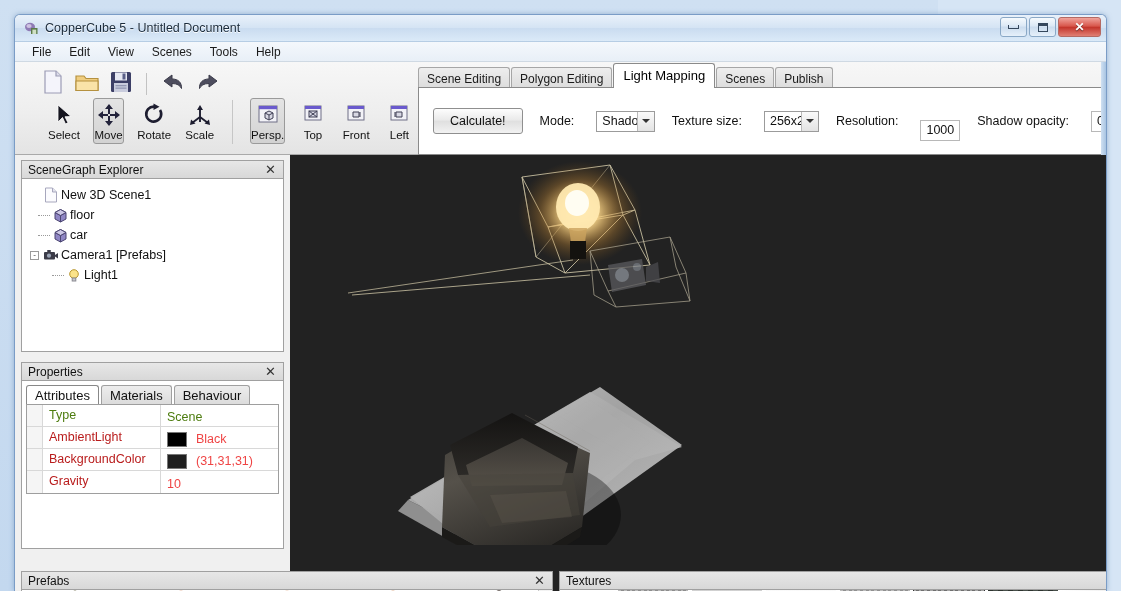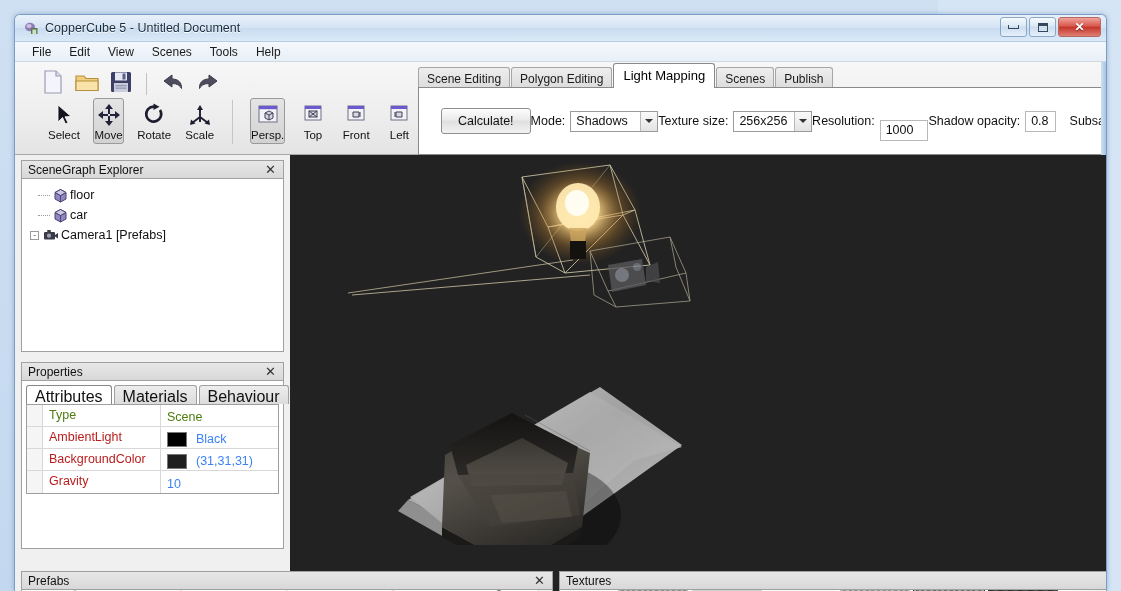--- a/index.html
+++ b/index.html
@@ -107,21 +107,21 @@
     display:flex; align-items:center;
   }
   .tab.active {
     height:25px; background:#ffffff; font-size:13px;
     border-color:#8a8a8a; position:relative; z-index:3; color:#000;
     padding:0 9px 2px 9px;
   }
   .tabbody {
     position:absolute; left:0; top:25px; right:0; bottom:0;
     background:#ffffff; border:1px solid #8a8a8a;
-    display:flex; align-items:center; gap:0; padding-left:22px;
+    display:flex; align-items:center; gap:17px; padding-left:14px;
     overflow:hidden;
   }
   .calcbtn {
     height:26px; padding:0 16px;
     border:1px solid #8f8f8f; border-radius:3px;
     background:linear-gradient(180deg,#fdfdfd 0%, #eaeaea 45%, #e0e0e0 52%, #f2f2f2 100%);
     font-size:12.5px; color:#111;
   }
   .fld-label { font-size:12.5px; color:#111; margin-right:5px; white-space:nowrap; }
   .combo {
@@ -170,31 +170,31 @@
   .expander {
     width:9px;height:9px;border:1px solid #9a9a9a;background:#fff;
     display:flex;align-items:center;justify-content:center;font-size:8px;line-height:1;color:#333;
   }
   .tico { width:20px; display:flex; align-items:center; justify-content:center; }
   .dash { width:12px; height:1px; border-top:1px dotted #9a9a9a; }
 
   
   .ptabs { display:flex; padding:4px 0 0 4px; height:23px; }
   .ptab {
-    font-size:16px; padding:2px 8px 1px 8px; color:#111;
+    font-size:13px; padding:2px 8px 1px 8px; color:#111;
     border:1px solid #a0a0a0; border-bottom:none; border-radius:3px 3px 0 0;
     background:linear-gradient(180deg,#ededed,#dcdcdc); margin-right:2px;
   }
   .ptab.active { background:#fff; border-color:#888; position:relative; z-index:2; }
   .grid { margin:0 4px 0 4px; border:1px solid #9e9e9e; background:#fff; }
   .grow { display:flex; height:22px; border-bottom:1px solid #d8d8d8; font-size:12.5px; }
   .grow:last-child { border-bottom:none; }
   .gleft { width:16px; border-right:1px solid #d8d8d8; background:#f5f5f5; }
   .gname { width:118px; padding:3px 0 0 6px; border-right:1px solid #d8d8d8; color:#b91c1c; }
-  .gval { flex:1; padding:3px 0 0 6px; display:flex; align-items:center; color:#3b82f6; }
+  .gval { flex:1; padding:3px 0 0 6px; display:flex; align-items:center; color:#ef4444; }
   .grow.hdr .gname, .grow.hdr .gval { color:#4d7c0f; }
   .swatch { width:20px; height:15px; border:1px solid #777; margin-right:9px; }
 
   
   .viewport {
     position:absolute; left:275px; top:0; right:0; bottom:0;
     background:#222222; overflow:hidden;
   }
 
   
@@ -434,20 +434,30 @@
       <div class="leftcol">
 
         <div class="dockpanel">
           <div class="dock-title">
             <span class="dt-label">SceneGraph Explorer</span>
             <span class="dock-x">✕</span>
           </div>
           <div class="dock-body" style="height:173px;">
             <div class="tree">
 
+              <div class="tnode">
+                <span class="tw"></span>
+                <span class="tico">
+                  <svg width="14" height="16" viewBox="0 0 14 16">
+                    <path d="M1.5 1 h7 l4 4 v10 h-11 z" fill="#fbfbfe" stroke="#a7a7bd"></path>
+                    <path d="M8.5 1 v4 h4" fill="#e3e3ee" stroke="#a7a7bd"></path>
+                  </svg>
+                </span>
+                <span>New 3D Scene1</span>
+              </div>
 
               <div class="tnode" style="padding-left:10px;">
                 <span class="dash"></span>
                 <span class="tico">
                   <svg width="15" height="15" viewBox="0 0 15 15">
                     <path d="M2 4.5 L7.5 1.5 L13 4.5 L13 11 L7.5 14 L2 11 z" fill="#8f86c4" stroke="#4a4470"></path>
                     <path d="M2 4.5 L7.5 7.5 L13 4.5 M7.5 7.5 V14" fill="none" stroke="#4a4470"></path>
                     <path d="M2 4.5 L7.5 1.5 L13 4.5 L7.5 7.5 z" fill="#cdc8e6" stroke="#4a4470"></path>
                   </svg>
                 </span>
@@ -474,20 +484,30 @@
                   <svg width="16" height="14" viewBox="0 0 16 14">
                     <rect x="1" y="4" width="11" height="7.5" rx="1" fill="#3b3b48"></rect>
                     <path d="M12 7 L15 5 V10.5 L12 8.5 z" fill="#3b3b48"></path>
                     <circle cx="6" cy="7.7" r="2.1" fill="#9ba4b5"></circle>
                     <rect x="4" y="2" width="4" height="2" rx="1" fill="#3b3b48"></rect>
                   </svg>
                 </span>
                 <span>Camera1 [Prefabs]</span>
               </div>
 
+              <div class="tnode" style="padding-left:24px;">
+                <span class="dash"></span>
+                <span class="tico">
+                  <svg width="14" height="15" viewBox="0 0 14 15">
+                    <circle cx="7" cy="6" r="4.3" fill="#fbe38a" stroke="#b8962f"></circle>
+                    <rect x="5.2" y="10" width="3.6" height="3" fill="#c9c9cd" stroke="#8a8a92"></rect>
+                  </svg>
+                </span>
+                <span>Light1</span>
+              </div>
 
             </div>
           </div>
         </div>
 
         <div class="dockpanel" style="margin-top:10px;">
           <div class="dock-title">
             <span class="dt-label">Properties</span>
             <span class="dock-x">✕</span>
           </div>

